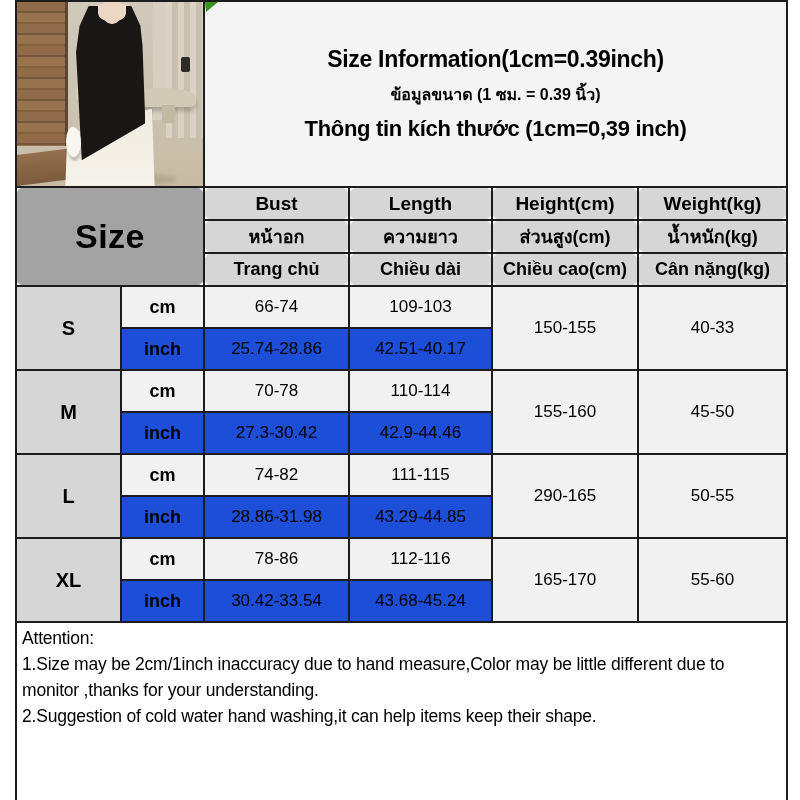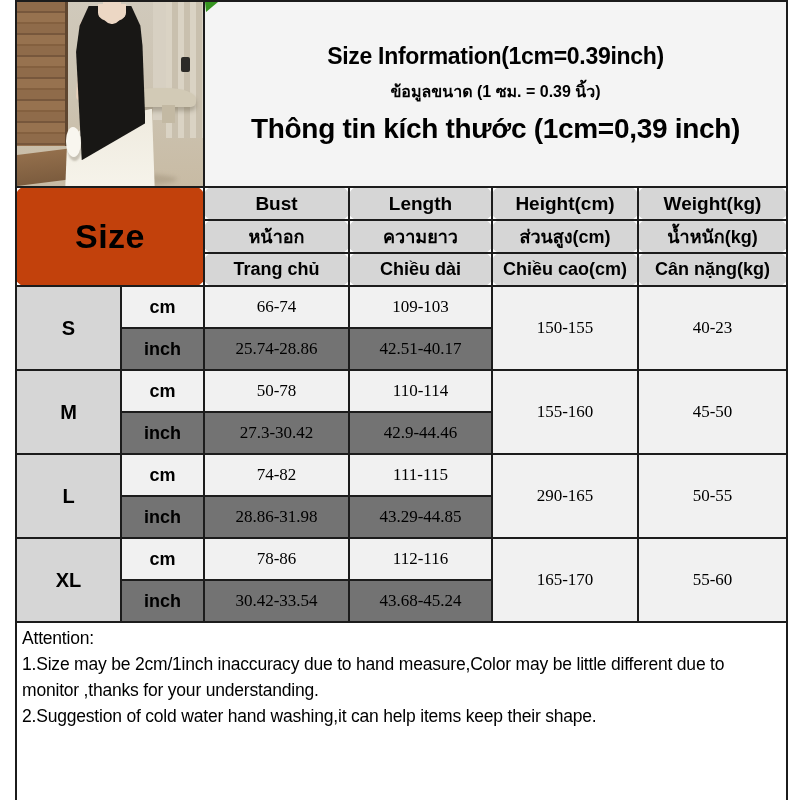--- a/index.html
+++ b/index.html
@@ -18,39 +18,39 @@
     padding:0;font-weight:bold;overflow:hidden;
   }
   
   tr.top-row{height:184px;padding-left:39px;}
   td.photo-cell{padding:0;background:#cdc6b8;}
   td.title-cell{background:#f4f4f4;position:relative;}
   .title-stack{display:flex;flex-direction:column;justify-content:center;
     align-items:center;height:100%;gap:9px;}
   .title-en{font-size:23px;letter-spacing:-0.3px;}
   .title-th{font-size:16px;}
-  .title-vi{font-size:28px;letter-spacing:-0.3px;}
+  .title-vi{font-size:22px;letter-spacing:-0.3px;}
   .corner-triangle{
     position:absolute;left:0;top:0;width:13px;height:10px;
     background:#35941f;clip-path:polygon(0 0,100% 0,8% 100%);
   }
   
   tr.hdr{height:33px;}
   .hdr td,.hdr th{background:#d6d6d6;border-radius:9px;}
-  th.size-head{font-size:34px;letter-spacing:0.5px;background:#c2410c;}
+  th.size-head{font-size:34px;letter-spacing:0.5px;background:#a3a3a3;}
   .hdr-en{font-size:19px;}
   .hdr-th{font-size:18px;}
   .hdr-vi{font-size:18px;}
   
   tr.sub{height:42px;}
   td.size-letter{background:#d6d6d6;font-size:20px;}
   td.unit{font-size:18px;}
-  td.val{font-weight:normal;font-size:17px;font-family:Liberation Serif, serif;}
+  td.val{font-weight:normal;font-size:17px;}
   .shade{background:#f1f1f1;}
-  .white{background:#737373;}
+  .white{background:#1d4ed8;}
   
   tr.attention-row{height:196px;}
   td.attention-cell{
     background:#ffffff;text-align:left;vertical-align:top;
     font-weight:normal;font-size:17.5px;line-height:1.48;
     padding:3px 6px 0 5px;letter-spacing:-0.2px;
   }
   
   .photo{position:relative;width:100%;height:184px;overflow:hidden;
     background:linear-gradient(180deg,#d0c9bb 0%,#ccc3b1 55%,#c8bba4 100%);}
@@ -146,32 +146,32 @@
       <td class="hdr-vi">Chiều cao(cm)</td>
       <td class="hdr-vi">Cân nặng(kg)</td>
     </tr>
 
     <tr class="sub">
       <td class="size-letter" rowspan="2">S</td>
       <td class="unit shade">cm</td>
       <td class="val shade">66-74</td>
       <td class="val shade">109-103</td>
       <td class="val shade" rowspan="2">150-155</td>
-      <td class="val shade" rowspan="2">40-23</td>
+      <td class="val shade" rowspan="2">40-33</td>
     </tr>
     <tr class="sub">
       <td class="unit white">inch</td>
       <td class="val white">25.74-28.86</td>
       <td class="val white">42.51-40.17</td>
     </tr>
 
     <tr class="sub">
       <td class="size-letter" rowspan="2">M</td>
       <td class="unit shade">cm</td>
-      <td class="val shade">50-78</td>
+      <td class="val shade">70-78</td>
       <td class="val shade">110-114</td>
       <td class="val shade" rowspan="2">155-160</td>
       <td class="val shade" rowspan="2">45-50</td>
     </tr>
     <tr class="sub">
       <td class="unit white">inch</td>
       <td class="val white">27.3-30.42</td>
       <td class="val white">42.9-44.46</td>
     </tr>
 

